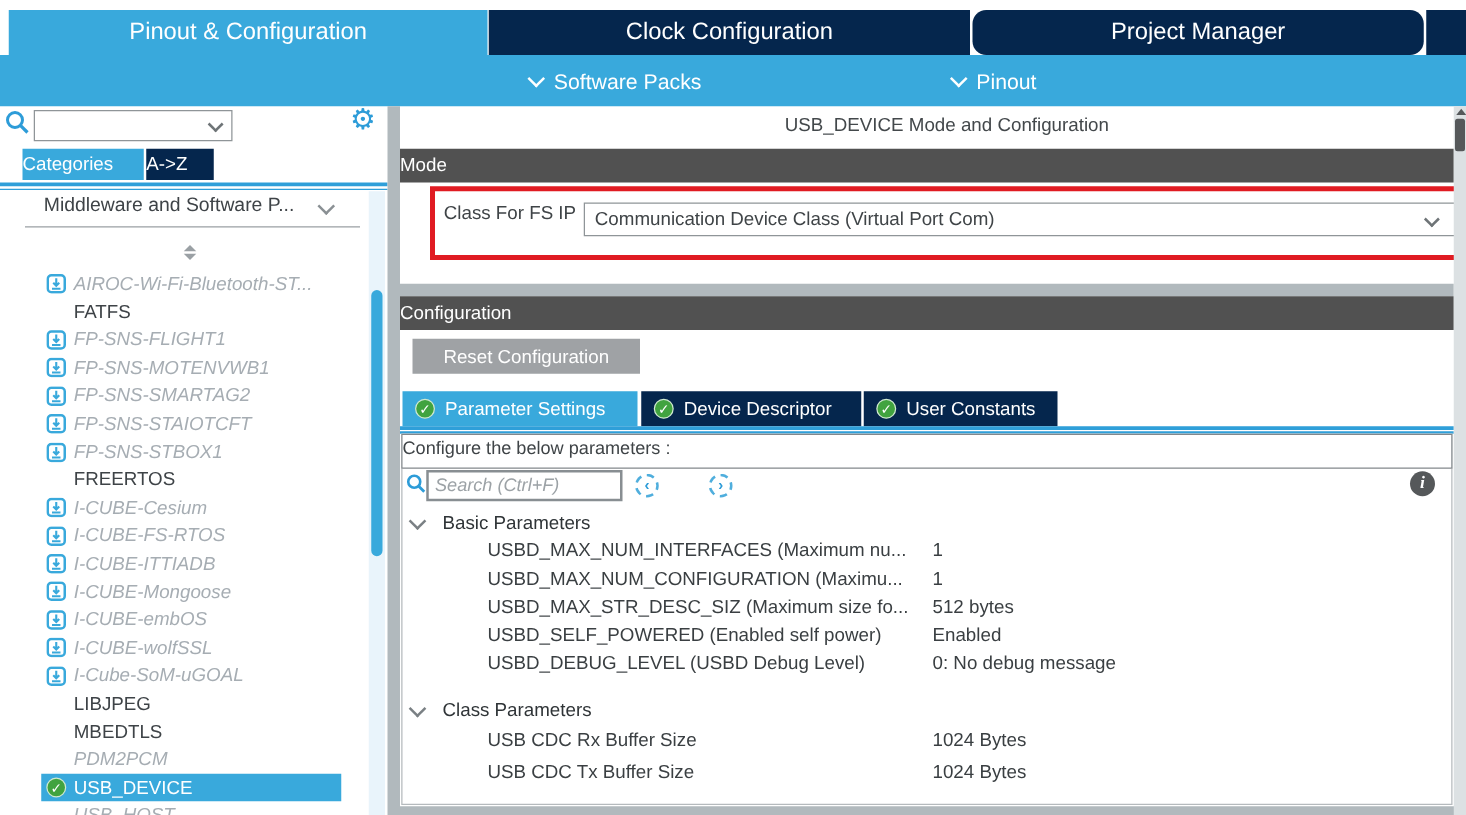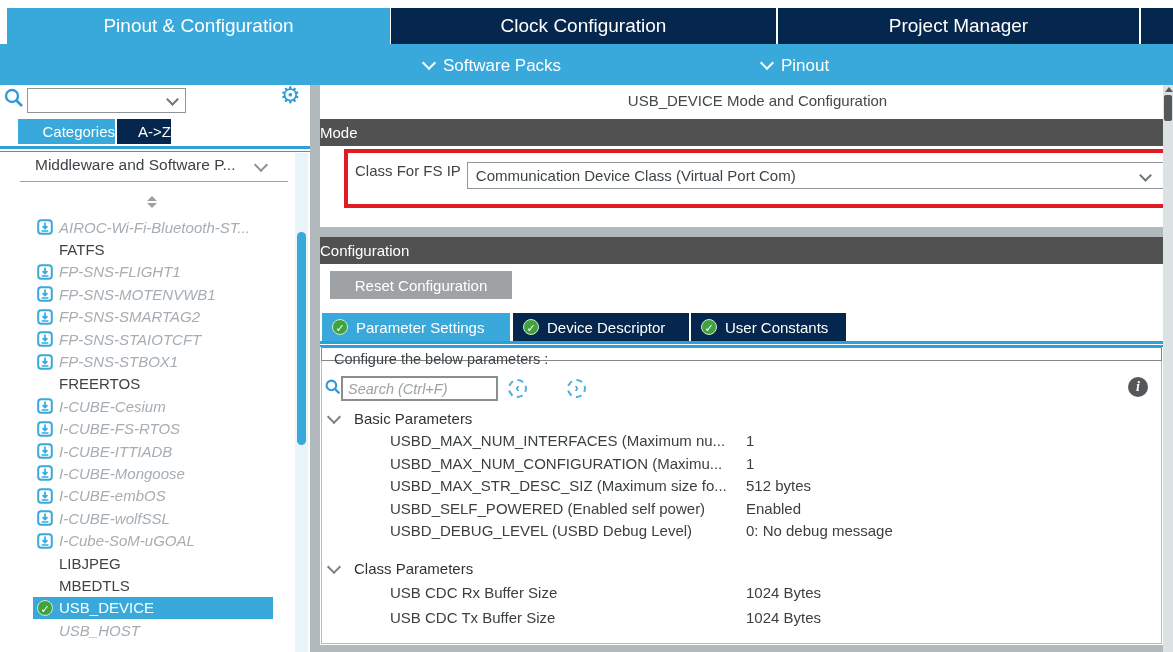--- a/index.html
+++ b/index.html
@@ -16,21 +16,21 @@
   .subnav{position:absolute;top:52px;height:28px;display:flex;align-items:center;gap:9px;
           color:#fff;font-size:17px;}
   .chev{display:inline-block;width:8px;height:8px;border-right:2px solid currentColor;
         border-bottom:2px solid currentColor;transform:rotate(45deg);}
   .chev.w{border-width:2.5px;margin-top:-6px;}
   
   .sb-combo{position:absolute;left:27px;top:88px;width:157px;height:23px;border:1px solid #8F9598;background:#fff;}
   .sb-combo .chev{position:absolute;right:8px;top:6px;color:#6E7477;width:7px;height:7px;}
   .gear{position:absolute;left:280px;top:84px;font-size:23px;color:#2D9CD8;line-height:1;}
   .sb-tab{position:absolute;top:119px;height:25px;color:#fff;font-size:15px;display:flex;
-          align-items:center;justify-content:flex-end;}
+          align-items:center;justify-content:flex-start;}
   .line-blue{position:absolute;background:#2F9FD9;}
   .mw-header{position:absolute;left:35px;top:156px;font-size:15.5px;color:#3E4347;}
   .mw-chev{position:absolute;left:256px;top:160px;color:#8A9094;}
   .mw-line{position:absolute;left:20px;top:181px;width:268px;height:1px;background:#9AA0A4;}
   .sort{position:absolute;left:147px;top:196px;}
   .tri-up{width:0;height:0;border-left:5px solid transparent;border-right:5px solid transparent;
           border-bottom:5px solid #9AA0A4;margin-bottom:2px;}
   .tri-dn{width:0;height:0;border-left:5px solid transparent;border-right:5px solid transparent;
           border-top:5px solid #9AA0A4;}
   .list{position:absolute;left:0;top:216px;width:296px;height:436px;overflow:hidden;}
@@ -58,22 +58,22 @@
       padding:0 8px;font-size:15px;color:#3F4447;position:relative;background:#fff;}
   .dd .chev{position:absolute;right:14px;top:8px;color:#6E7477;width:7px;height:7px;}
   .gapband{position:absolute;left:320px;top:227px;width:843px;height:10px;background:#B1B9BD;}
   .bottomband{position:absolute;left:320px;top:645px;width:853px;height:7px;background:#B1B9BD;}
   .resetbtn{position:absolute;left:330px;top:271px;width:182px;height:28px;background:#9FA2A5;
             color:#fff;font-size:15px;display:flex;align-items:center;justify-content:center;}
   .ctab{position:absolute;top:313px;height:28px;display:flex;align-items:center;gap:8px;
         color:#fff;font-size:15px;padding-left:10px;box-sizing:border-box;}
   .ctab.blue{background:#39A9DC;}
   .ctab.navy{background:#05264D;}
-  .pheader{position:absolute;left:321px;top:347px;width:841px;height:14px;border:1px solid #82888C;
-           font-size:14.5px;color:#3F4447;line-height:22px;padding-left:12px;box-sizing:border-box;background:#fff;}
+  .pheader{position:absolute;left:321px;top:347px;width:841px;height:28px;border:1px solid #82888C;
+           font-size:14.5px;color:#3F4447;line-height:22px;padding-left:0;box-sizing:border-box;background:#fff;}
   .pcontainer{position:absolute;left:321px;top:347px;width:841px;height:297px;border:1px solid #B5BABD;box-sizing:border-box;}
   .srch-input{position:absolute;left:341px;top:376px;width:143px;height:21px;border:2px solid #888E92;
               font-size:14.5px;color:#3F4447;padding:0 5px;font-family:"Liberation Sans",sans-serif;}
   .srch-input::placeholder{font-style:italic;color:#9CA2A6;opacity:1;}
   .navbtn{position:absolute;top:379px;width:15px;height:15px;border:2px dashed #4FAEDD;border-radius:50%;
           color:#2D9CD8;font-size:12px;line-height:14px;text-align:center;font-weight:bold;background:#fff;}
   .infoicon{position:absolute;left:1128px;top:377px;width:20px;height:20px;border-radius:50%;background:#55585A;
             color:#fff;font-size:14px;display:flex;align-items:center;justify-content:center;
             font-family:"Liberation Serif",serif;font-weight:bold;font-style:italic;}
   .grp{position:absolute;left:320px;height:22px;display:flex;align-items:center;font-size:15px;color:#2F3437;}
@@ -92,21 +92,21 @@
 <div id="app">
 
   <div class="topbar">
     <div class="bluebar"></div>
     <div class="tab sel" style="left:7px;width:383px;">
       <span>Pinout &amp; Configuration</span>
     </div>
     <div class="tab navy" style="left:391px;width:385px;">
       <span>Clock Configuration</span>
     </div>
-    <div class="tab navy" style="left:778px;width:361px;">
+    <div class="tab navy" style="left:778px;width:361px;border-radius:11px;">
       <span>Project Manager</span>
     </div>
     <div class="tab navy" style="left:1141px;width:32px;"></div>
     <div class="subnav" style="left:424px;">
       <span class="chev w"></span>
       <span>Software Packs</span>
     </div>
     <div class="subnav" style="left:762px;">
       <span class="chev w"></span>
       <span>Pinout</span>
@@ -241,20 +241,24 @@
         </svg>
       <span class="lbl">I-Cube-SoM-uGOAL</span>
     </div>
     <div class="row plain">
       <span class="sp"></span>
         <span class="lbl">LIBJPEG</span>
     </div>
     <div class="row plain">
       <span class="sp"></span>
         <span class="lbl">MBEDTLS</span>
+    </div>
+    <div class="row pack">
+      <span class="sp"></span>
+        <span class="lbl">PDM2PCM</span>
     </div>
     <div class="row sel">
       <span class="gbadge" style="margin-right:6px;">✓</span>
       <span class="lbl">USB_DEVICE</span>
     </div>
     <div class="row pack">
       <span class="sp"></span>
         <span class="lbl">USB_HOST</span>
     </div>
   </div>

